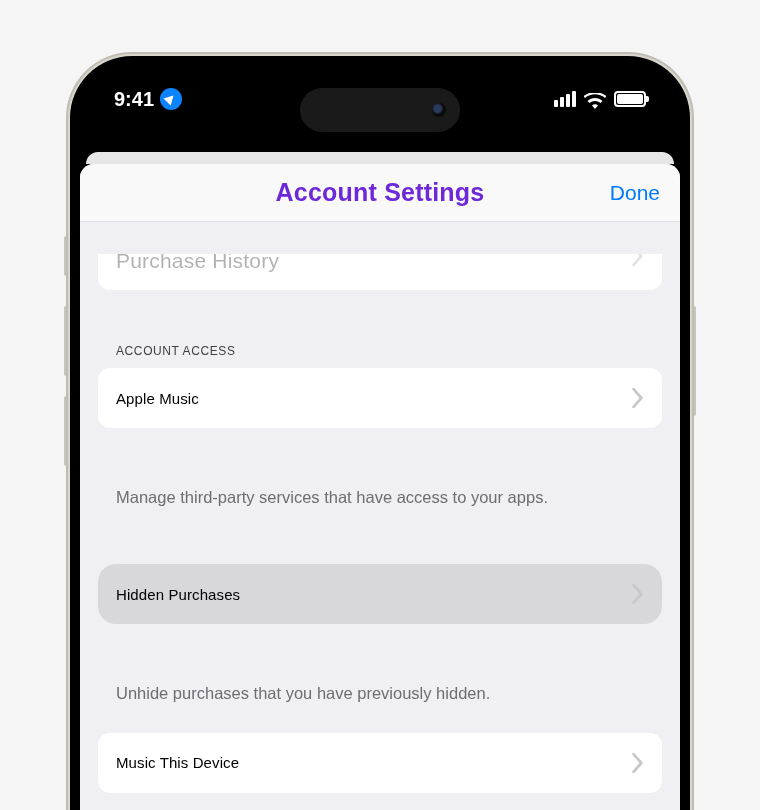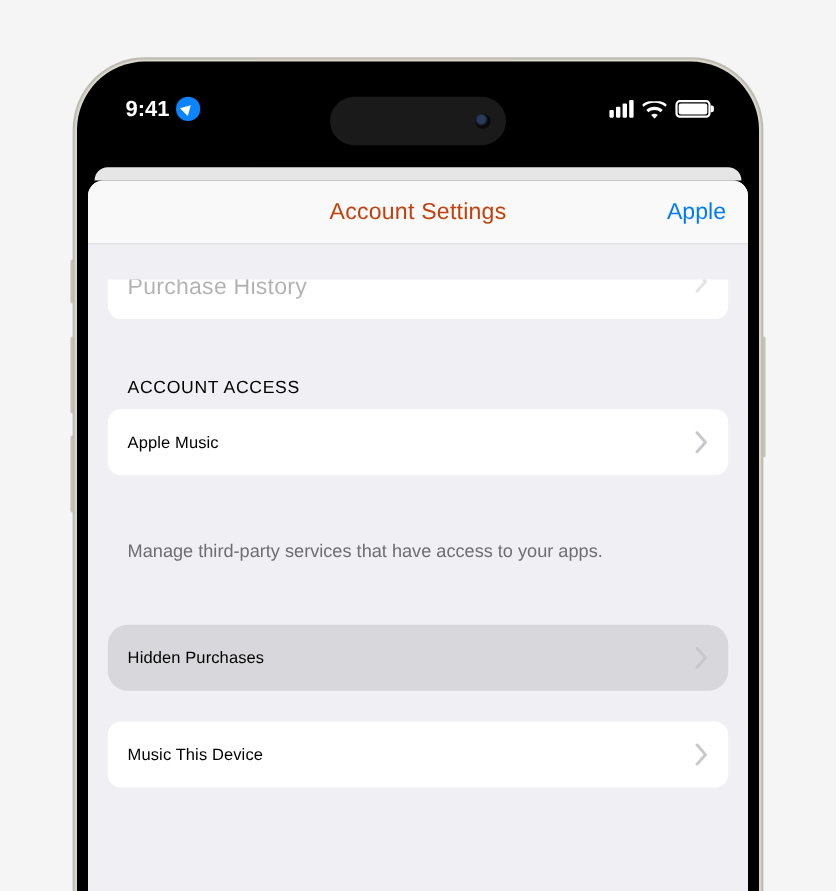--- a/index.html
+++ b/index.html
@@ -122,21 +122,21 @@
     }
     .modal-header {
       background: rgba(249,249,249,0.96);
       height: 58px;
       display: flex;
       align-items: center;
       justify-content: center;
       position: relative;
       border-bottom: 0.5px solid rgba(0,0,0,0.1);
     }
-    .modal-title { font-size: 21px; font-weight: 400; color: #c2410c; letter-spacing: 0.2px; }
+    .modal-title { font-size: 25px; font-weight: 700; color: #6d28d9; letter-spacing: 0.2px; }
     .done-button {
       position: absolute;
       right: 20px;
       top: 50%;
       transform: translateY(-50%);
       color: #007aff;
       font-size: 21px;
       font-weight: 400;
     }
     .content { padding: 0 18px; }
@@ -147,22 +147,22 @@
       display: flex;
       align-items: flex-start;
       justify-content: space-between;
       padding: 0 18px;
       overflow: hidden;
       margin-top: 32px;
     }
     .row-cut-text { font-size: 21px; font-weight: 400; color: #000; opacity: 0.3; line-height: 14px; letter-spacing: 0.2px; }
     .chevron-cut { color: #c7c7cc; opacity: 0.5; margin-top: -8px; }
     .section-header {
-      font-size: 16px;
-      color: #000000;
+      font-size: 12px;
+      color: #404040;
       letter-spacing: 0.6px;
       padding: 0 18px 10px 18px;
       text-transform: uppercase;
     }
     .section-spacer1 { height: 54px; }
     .section-spacer2 { height: 56px; }
     .row {
       background: #fff;
       border-radius: 12px;
       height: 60px;
@@ -217,21 +217,21 @@
           </span>
           <span class="battery">
               <span class="battery-fill"></span>
             </span>
         </div>
       </div>
       <div class="sheet-bg"></div>
       <div class="sheet">
         <div class="modal-header">
           <span class="modal-title">Account Settings</span>
-          <span class="done-button">Apple</span>
+          <span class="done-button">Done</span>
         </div>
         <div class="content">
           <div class="row-cut">
             <span class="row-cut-text">Purchase History</span>
             <span class="chevron chevron-cut">
               <svg width="12" height="20" viewBox="0 0 10 18">
                   <path d="M1 1l7 8-7 8" stroke="currentColor" stroke-width="2.4" fill="none" stroke-linecap="round" stroke-linejoin="round"></path>
                 </svg>
             </span>
           </div>
@@ -250,20 +250,21 @@
 
           <div class="section-spacer2"></div>
           <div class="row highlight">
             <span class="row-label">Hidden Purchases</span>
             <span class="chevron">
               <svg width="12" height="20" viewBox="0 0 10 18">
                   <path d="M1 1l7 8-7 8" stroke="currentColor" stroke-width="2.4" fill="none" stroke-linecap="round" stroke-linejoin="round"></path>
                 </svg>
             </span>
           </div>
+          <div class="footer-text">Unhide purchases that you have previously hidden.</div>
 
           <div class="gap-row"></div>
           <div class="row">
             <span class="row-label">Music This Device</span>
             <span class="chevron">
               <svg width="12" height="20" viewBox="0 0 10 18">
                   <path d="M1 1l7 8-7 8" stroke="currentColor" stroke-width="2.4" fill="none" stroke-linecap="round" stroke-linejoin="round"></path>
                 </svg>
             </span>
           </div>

